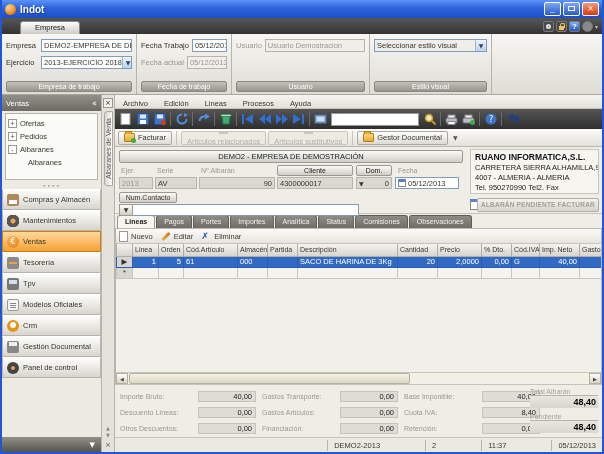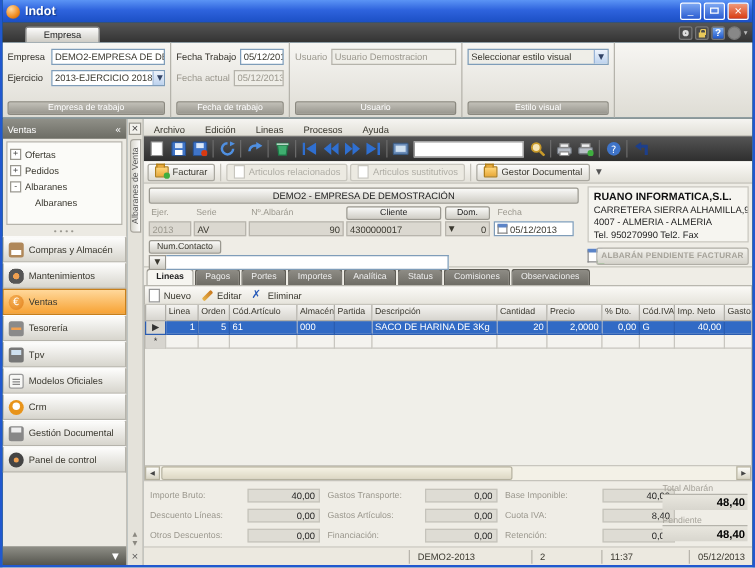--- a/index.html
+++ b/index.html
@@ -81,21 +81,21 @@
   .menubar { height:14px; flex:0 0 14px; background:linear-gradient(180deg,#f6f5f2,#e2e0d8); display:flex; align-items:flex-end; border-bottom:1px solid #c5c3bb; }
   .menuitem { padding:0 8px; font-size:7.5px; }
 
   .toolbar { height:20px; flex:0 0 20px; background:linear-gradient(180deg,#555,#2e2e2e); display:flex; align-items:center; gap:4px; padding:0 4px; }
   .tsep { width:1px; height:14px; background:#6a6a6a; }
   .tico { width:13px; height:13px; display:flex; align-items:center; justify-content:center; }
   .searchbox { width:88px; height:13px; background:#fff; border:1px solid #999; }
 
   .toolbar2 { height:18px; flex:0 0 18px; background:linear-gradient(180deg,#fcfbf8,#e3e1d9); border-bottom:1px solid #b9b7af; display:flex; align-items:center; padding:0 3px; gap:2px; }
   .t2btn { height:14px; display:flex; align-items:center; gap:3px; padding:0 5px; border:1px solid #aaa8a0; border-radius:2px; background:linear-gradient(180deg,#fdfdfc,#dcdad2); font-size:7.5px; white-space:nowrap; }
-  .t2btn.disabled { color:#b0aea6; border-color:#c8c6be; background:#eceae2; }
+  .t2btn.disabled { color:#b0aea6; border-color:#c8c6be; background:#eceae2;flex-direction:column; }
   .folder { width:11px; height:9px; background:linear-gradient(180deg,#ffd77a,#e8a93a); border:1px solid #b07f1a; border-radius:1px; position:relative; flex:0 0 11px; }
   .folder::before { content:""; position:absolute; top:-3px; left:0; width:5px; height:2px; background:#e8a93a; border:1px solid #b07f1a; border-bottom:none; }
   .folder.green::after { content:""; position:absolute; right:-2px; bottom:-2px; width:5px; height:5px; border-radius:50%; background:#3fae3f; }
   .t2sep { width:1px; height:14px; background:#c5c3bb; margin:0 2px; }
   .t2drop { font-size:6px; color:#555; padding:0 3px; }
 
   
   .dochdr { height:67px; flex:0 0 67px; background:#efede6; border-bottom:1px solid #c5c3bb; position:relative; font-size:7.5px; }
   .company-btn { position:absolute; left:4px; top:3px; width:344px; height:13px; background:linear-gradient(180deg,#fafaf8,#cfcdc5); border:1px solid #9a9890; border-radius:2px; text-align:center; line-height:11px; font-size:7.5px; color:#222; }
   .hlbl { position:absolute; top:20px; color:#9b988e; font-size:7px; }

